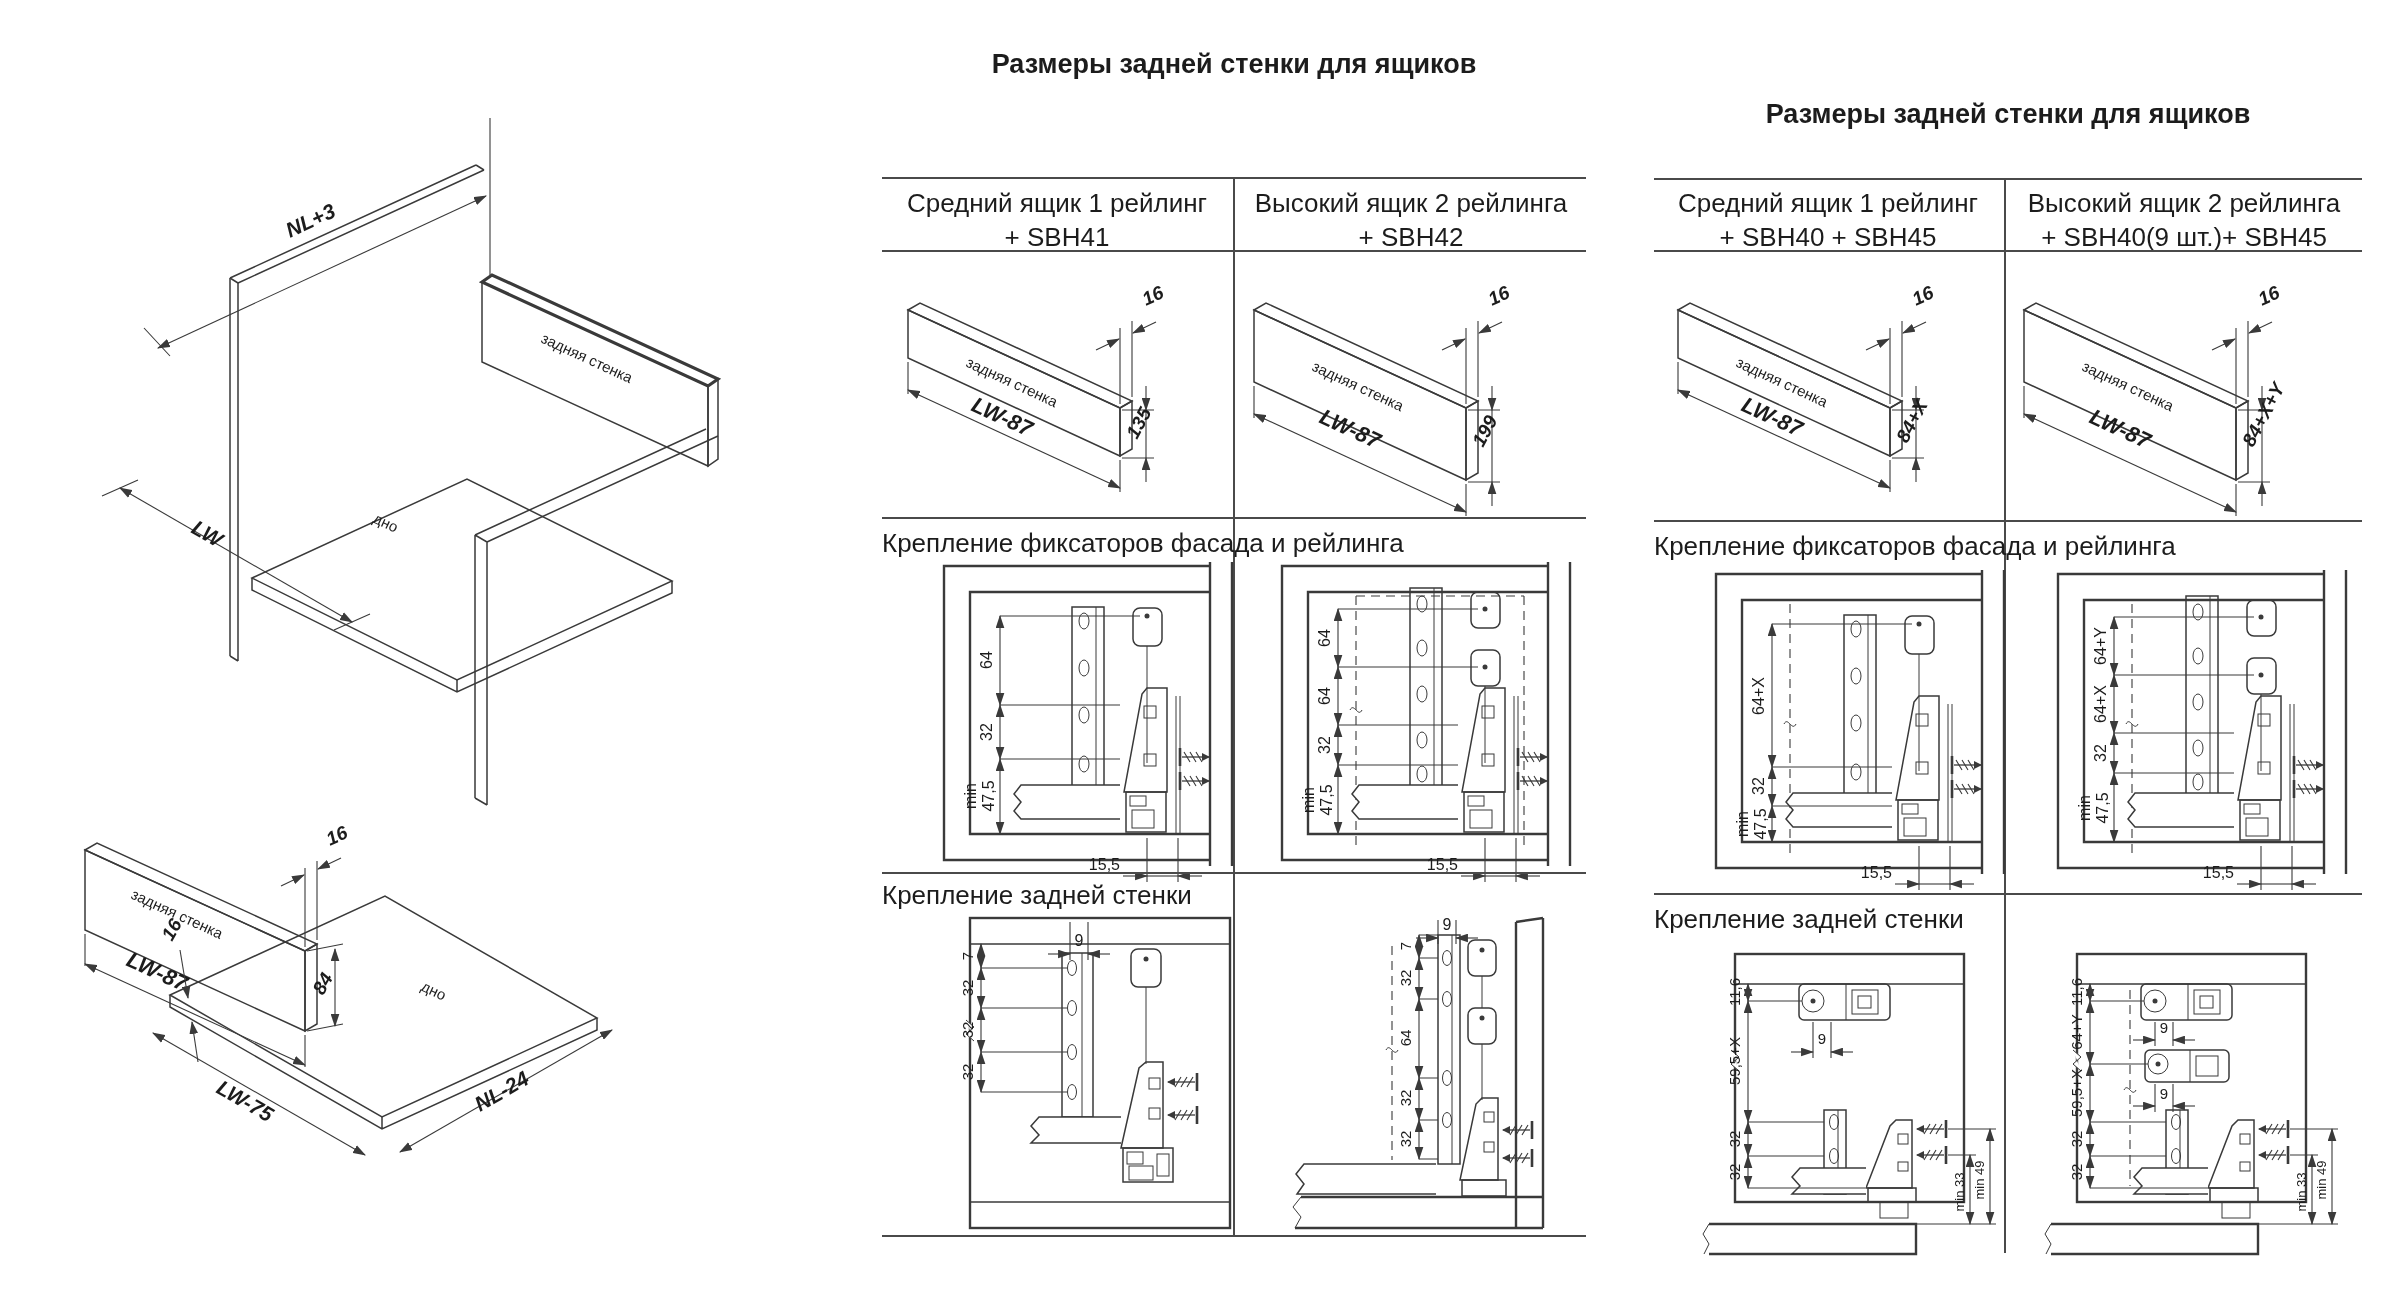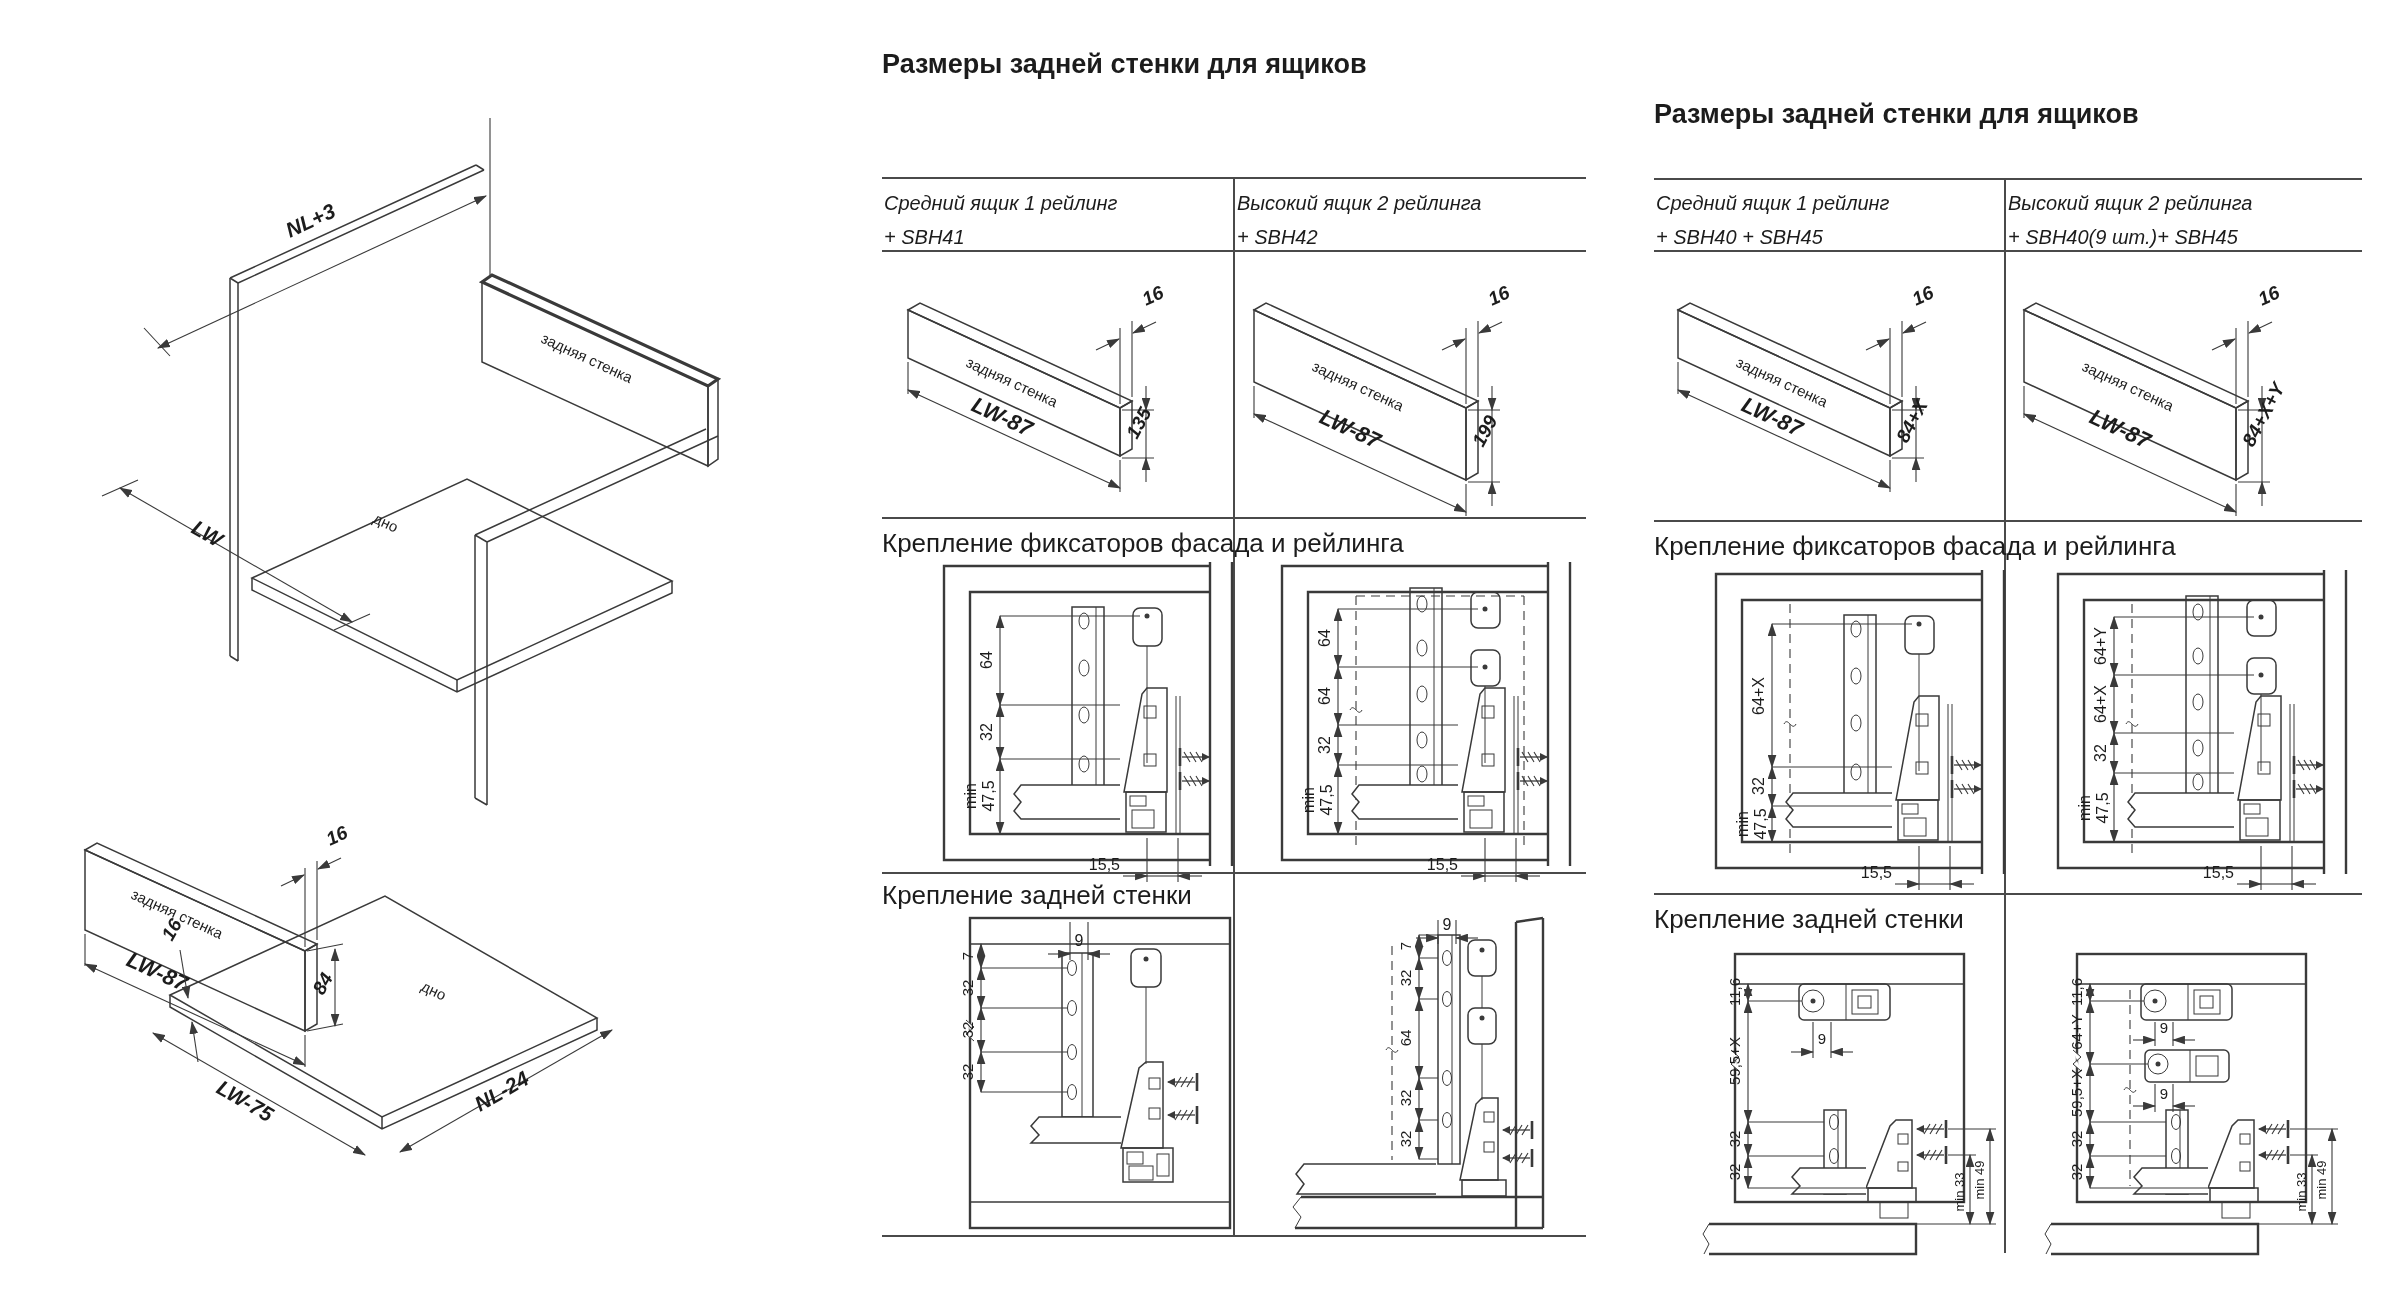--- a/index.html
+++ b/index.html
@@ -19,22 +19,22 @@
   .ds{font-size:15px;}
   .dxs{font-size:13px;}
   .di{font-style:italic;font-weight:bold;}
   .big{font-size:22px;}
   .b19{font-size:19px;}
   .lab{font-size:15px;}
   .mid{text-anchor:middle;}
   .end{text-anchor:end;}
   .rule{position:absolute;height:2px;background:#4a4a4a;}
   .vdiv{position:absolute;width:2px;background:#4a4a4a;}
-  .sec-title{position:absolute;text-align:left;font-weight:bold;font-size:27px;line-height:40px;}
-  .col-head{position:absolute;font-style:italic;font-size:20px;line-height:34px;}
+  .sec-title{position:absolute;text-align:center;font-weight:bold;font-size:27px;line-height:40px;}
+  .col-head{position:absolute;text-align:center;font-size:26px;line-height:34px;}
   .sub-title{position:absolute;text-align:left;font-size:26px;}
 </style>
 </head>
 <body>
 
 <div id="canvas">
 
 <svg width="0" height="0">
   <defs>
     <marker id="ar" viewBox="0 0 12 8" refX="11" refY="4" markerWidth="13" markerHeight="9" orient="auto-start-reverse" markerUnits="userSpaceOnUse">

